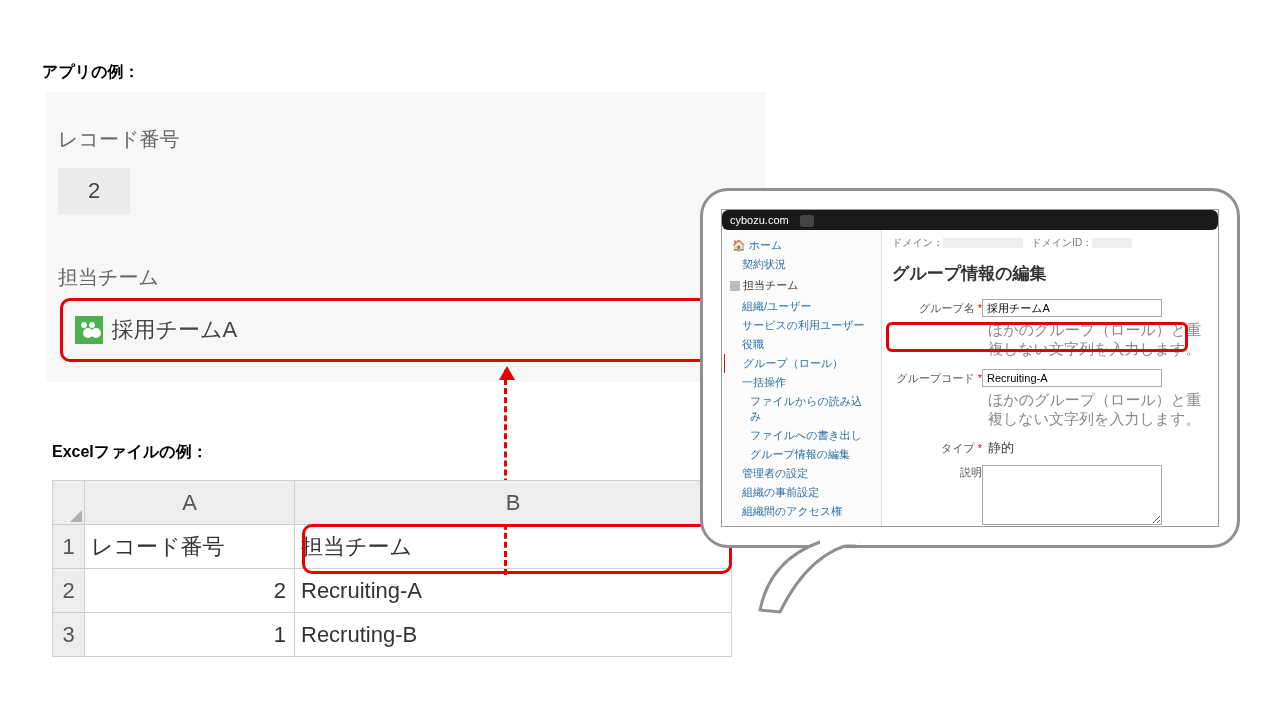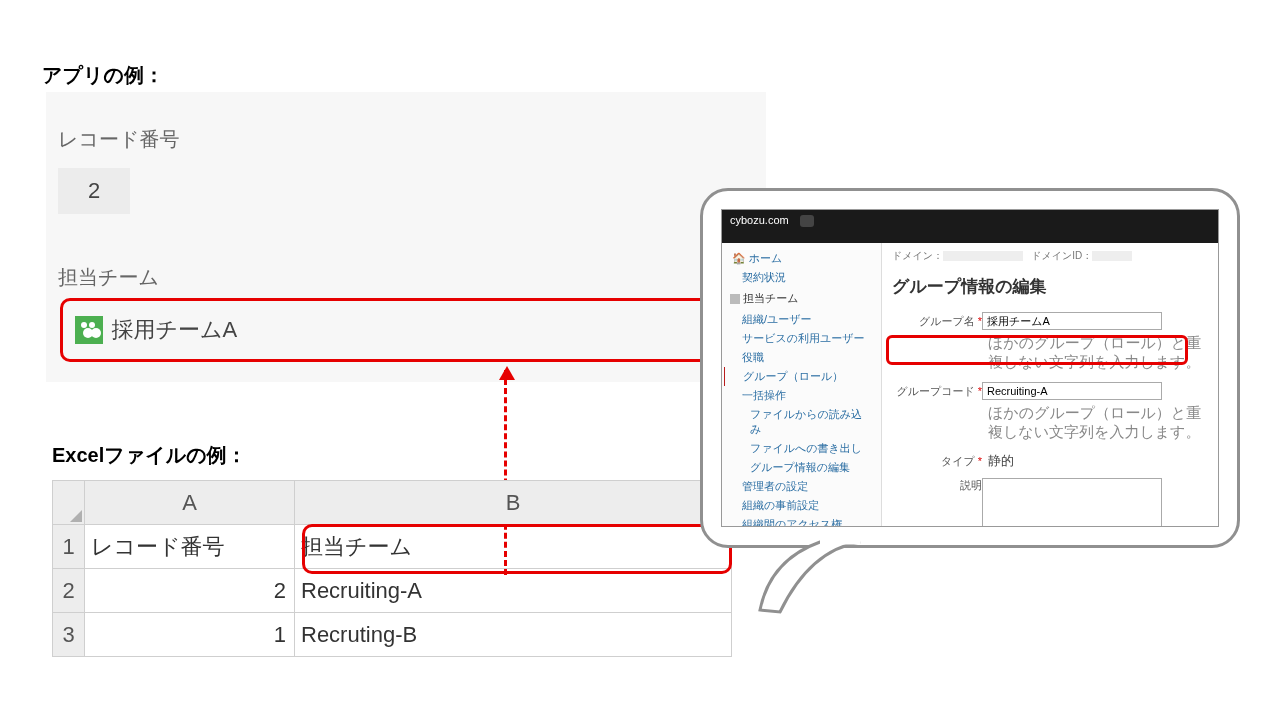--- a/index.html
+++ b/index.html
@@ -1,19 +1,19 @@
 <!DOCTYPE html>
 <html><head>
 <meta charset="utf-8">
 <style>
   * { box-sizing: border-box; margin: 0; padding: 0; }
   body { font-family: "Hiragino Kaku Gothic ProN", "Meiryo", sans-serif; background: #fff; width: 1280px; height: 720px; position: relative; }
 
   
-  .section-heading { font-weight: bold; font-size: 20px; text-align: center; }
+  .section-heading { font-weight: bold; font-size: 16px; text-align: center; }
   .head-app { position: absolute; left: 42px; top: 62px; }
   .head-excel { position: absolute; left: 52px; top: 442px; }
 
   
   .app-panel { position: absolute; left: 46px; top: 92px; width: 720px; height: 290px; background: #f7f7f7; }
   .app-field-label { color: #666; font-size: 20px; }
   .app-label-record { position: absolute; left: 12px; top: 34px; }
   .app-value-box { background: #ececec; display: inline-block; padding: 10px 30px; font-size: 22px; color: #444; }
   .app-value-box-record { position: absolute; left: 12px; top: 76px; }
   .app-label-team { position: absolute; left: 12px; top: 172px; }
@@ -41,21 +41,21 @@
   
   .arrow { position: absolute; left: 504px; top: 370px; width: 0; height: 205px; border-left: 3px dashed #e60000; }
   .arrow::before { content: ""; position: absolute; left: -8px; top: -4px; width: 0; height: 0; border-left: 8px solid transparent; border-right: 8px solid transparent; border-bottom: 14px solid #e60000; }
 
   
   .callout { position: absolute; left: 700px; top: 188px; width: 540px; height: 360px; border: 3px solid #909090; background: #fff; border-radius: 28px; padding: 4px; }
   .callout-tail { position: absolute; left: 750px; top: 540px; width: 120px; height: 60px; }
   .callout-tail svg { width: 120px; height: 80px; }
 
   .admin { position: absolute; left: 18px; top: 18px; right: 18px; bottom: 18px; border: 1px solid #999; background: #fff; font-size: 11px; overflow: hidden; }
-  .admin-topbar { background: #1a1a1a; color: #fff; height: 33px; line-height: 20px; padding: 0 8px; font-size: 11px; }
+  .admin-topbar { background: #1a1a1a; color: #fff; height: 20px; line-height: 20px; padding: 0 8px; font-size: 11px; border-radius: 6px; }
   .admin-topbar .bug { display: inline-block; width: 14px; height: 12px; background: #444; border-radius: 3px; margin-left: 8px; vertical-align: middle; }
   .admin-body { display: flex; height: calc(100% - 20px); }
   .admin-side { width: 160px; border-right: 1px solid #ddd; padding: 6px 2px; background: #fbfbfb; }
   .admin-side a { display: block; color: #2b6ea3; text-decoration: none; padding: 2px 8px; font-size: 11px; }
   .admin-side .sect { color: #333; padding: 4px 6px; font-size: 11px; }
   .admin-side .sect .sq { display: inline-block; width: 10px; height: 10px; background: #bbb; vertical-align: middle; margin-right: 3px; }
   .admin-side .home-ico { color: #2b6ea3; }
   .admin-side a.sel { border-left: 1px solid #b91c1c; padding-left: 5px; }
   .admin-side a.sub { padding-left: 18px; }
   .admin-side a.sub2 { padding-left: 26px; }

